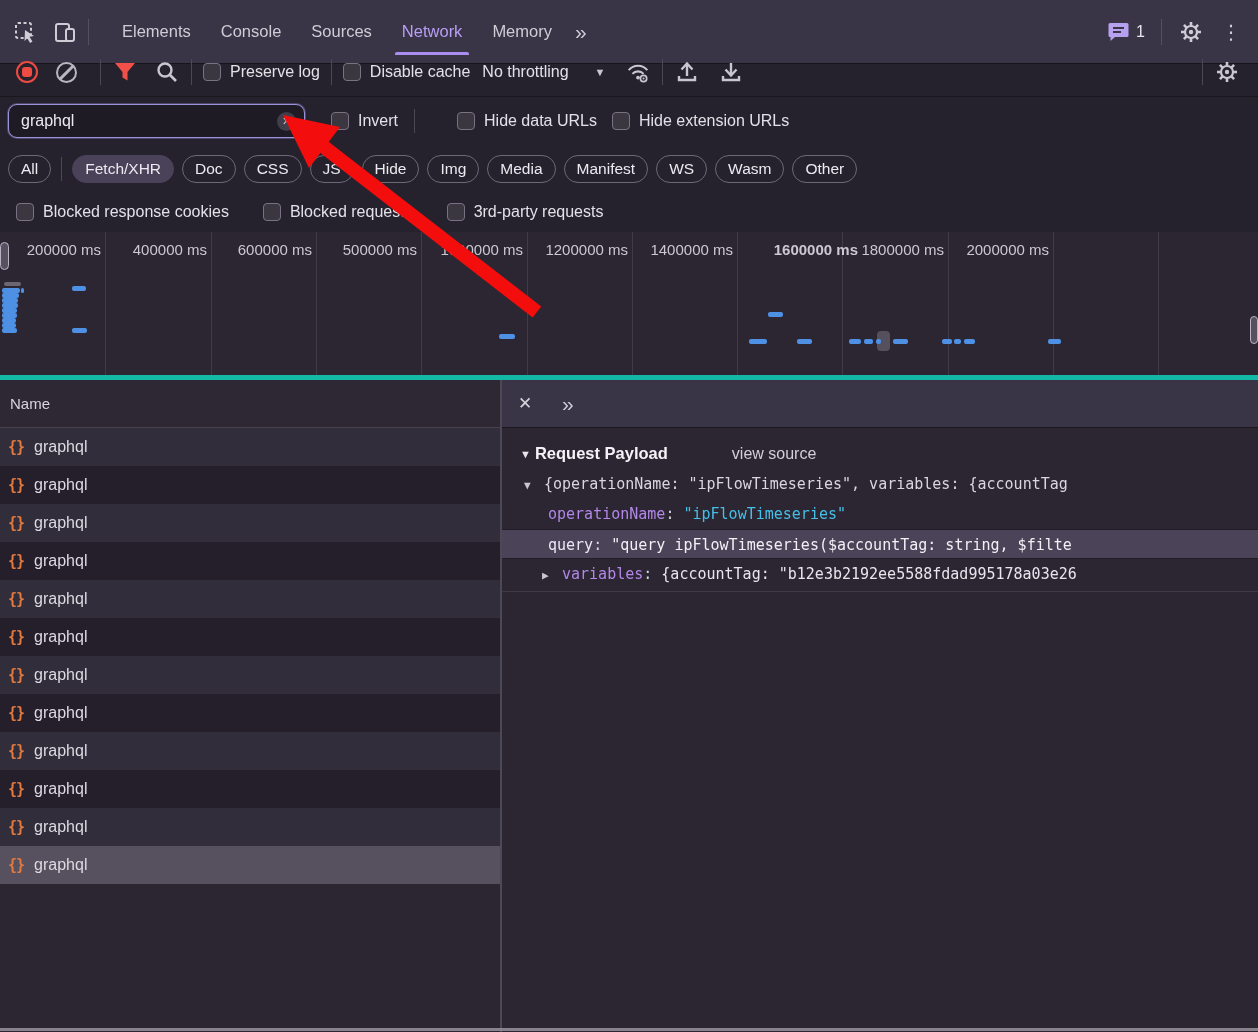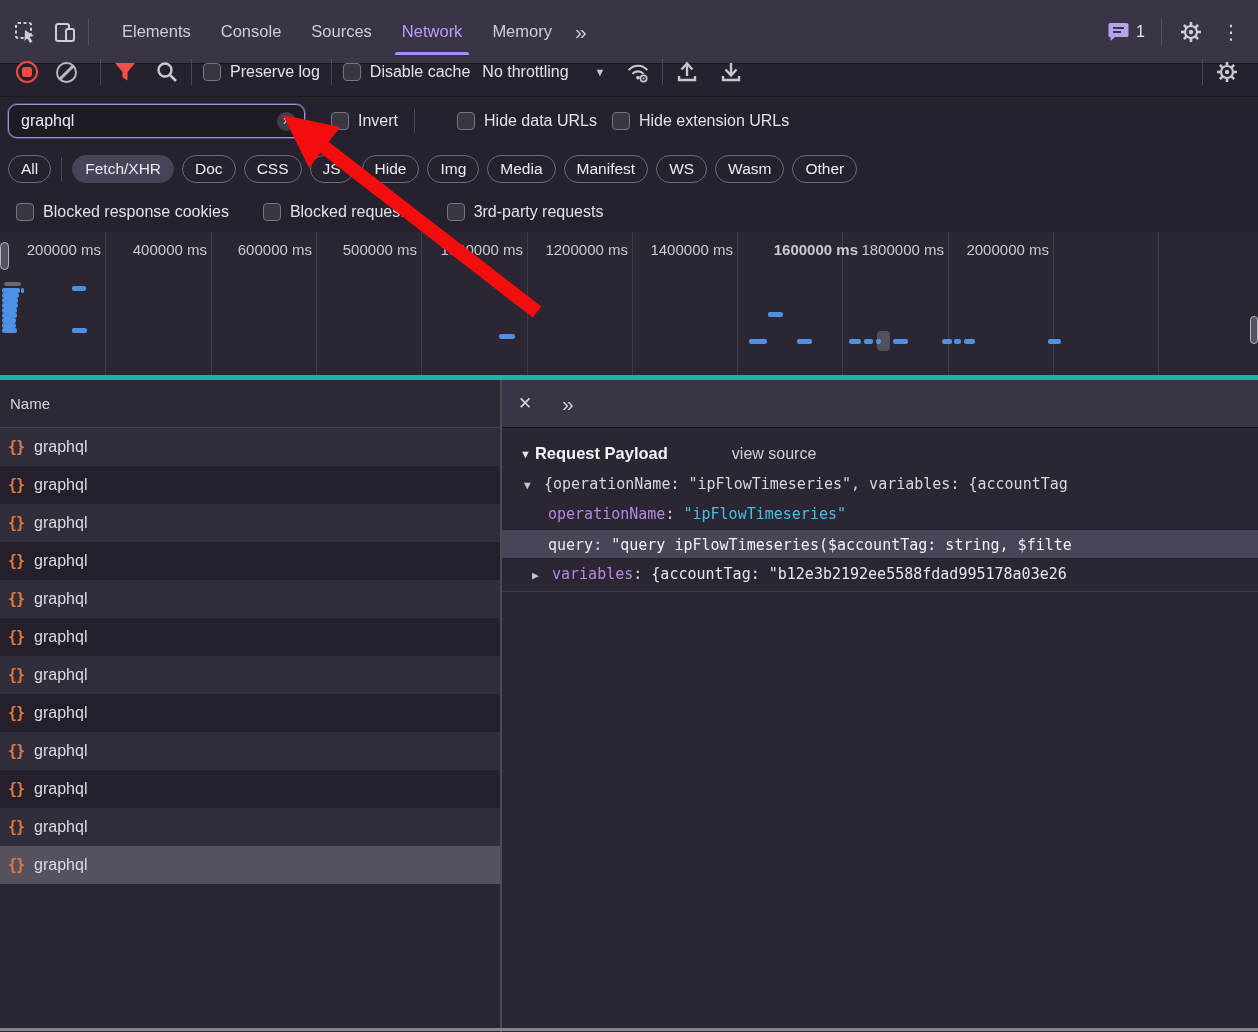--- a/index.html
+++ b/index.html
@@ -103,21 +103,21 @@
     font-family:"Liberation Sans", sans-serif; }
   .tri { font-size:11px; color:#e8e5ec; margin-right:4px; }
   .tri.dim { color:#c9c6d0; }
   .section-title { font-size:16.5px; font-weight:bold; color:#f4f2f6; }
   .view-source { font-size:16px; color:#d2cfd8; font-weight:normal; margin-left:64px;
     font-family:"Liberation Sans", sans-serif; }
   .p-row { height:30px; line-height:30px; white-space:nowrap; overflow:hidden; color:#d9d6de; }
   .p-row .tri { display:inline-block; width:16px; }
   .p-preview { padding-left:22px; }
   .p-entry { padding-left:46px; }
-  .p-entry.collapsed { padding-left:30px; }
+  .p-entry.collapsed { padding-left:40px; }
   .p-entry.highlighted { background:#4b4458; border-top:1px solid #221e29; border-bottom:1px solid #221e29; }
   .k { color:#b287e8;text-align:right; }
   .k.plainkey { color:#ece7f6; }
   .v-string { color:#45bfe8; }
   .v-plain { color:#e8e5ec; }
   .p-entry.highlighted .v-plain { color:#f2f0f6; }
   .payload-sep { height:1px; background:#3f3a46; margin-top:2px; }
 
   .bottom-edge { left:0; top:1028px; width:1258px; height:3px; background:#97949e; opacity:.85; }
 

